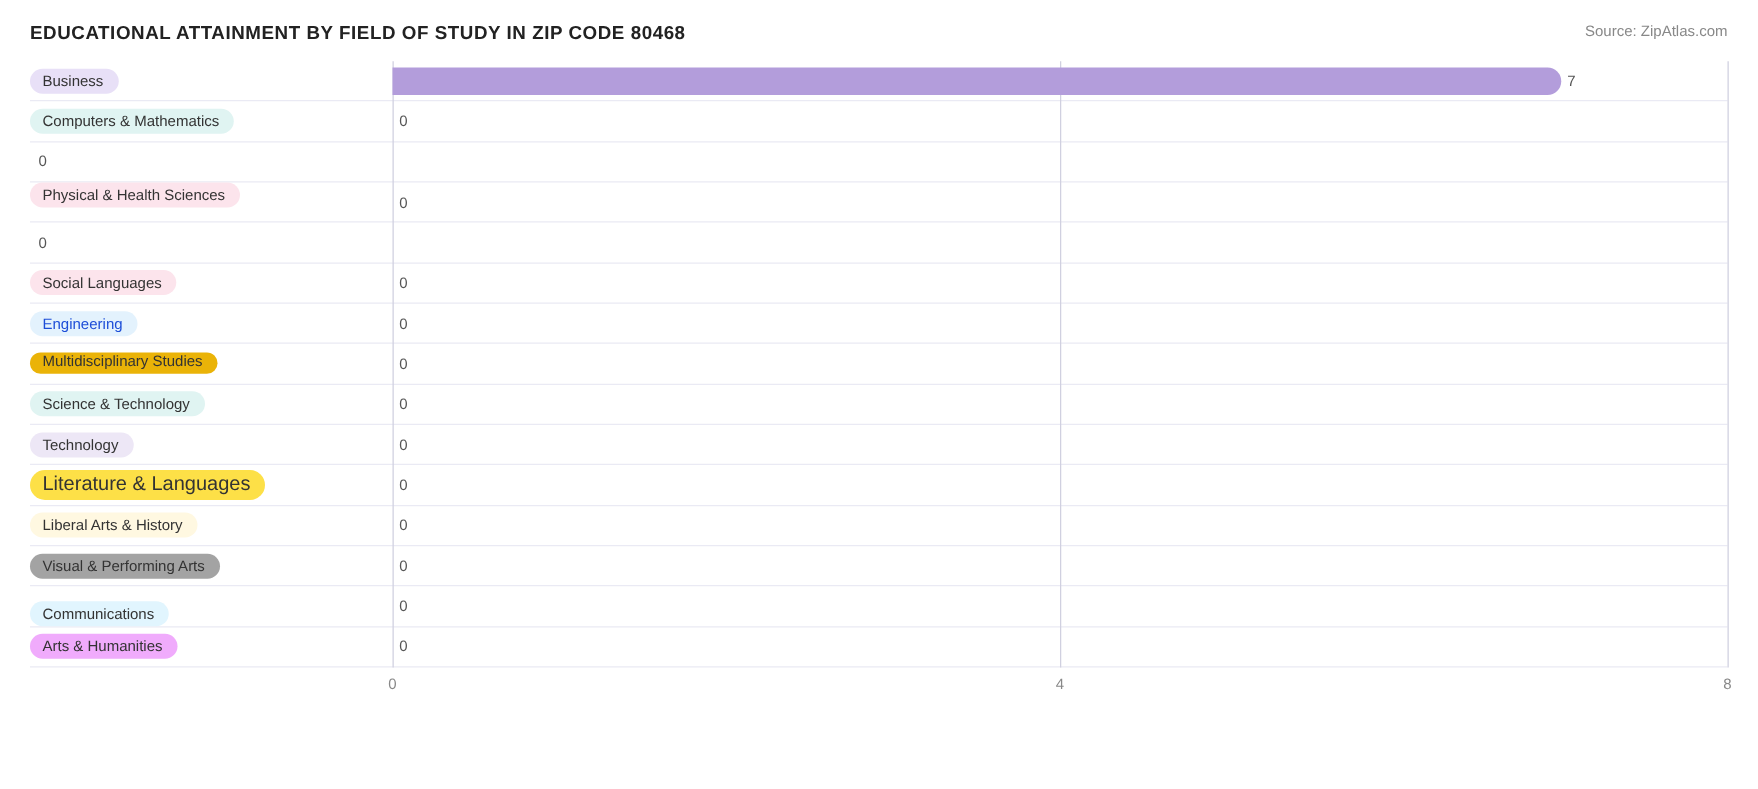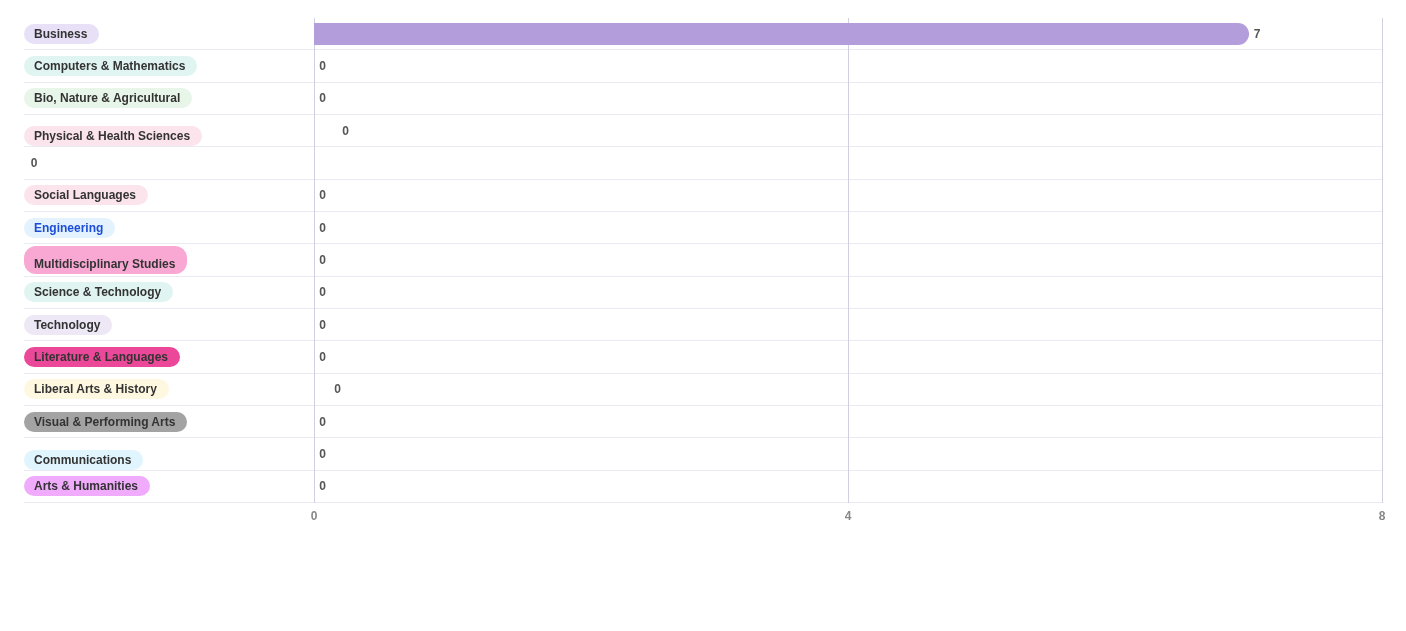--- a/index.html
+++ b/index.html
@@ -37,24 +37,28 @@
       display: flex;
       flex-direction: column;
       width: 100%;
       height: calc(100% - 70px);
     }
   </style>
 </head>
 <body>
 
 <div class="chart-container">
+  <div class="header-row">
+    <span class="chart-title">EDUCATIONAL ATTAINMENT BY FIELD OF STUDY IN ZIP CODE 80468</span>
+    <span class="source-text">Source: ZipAtlas.com</span>
+  </div>
 
   <div class="chart-area" id="chart-area">
 
-  <div style="position: relative; flex: 1 1 0%; display: flex; flex-direction: column; font-weight: bold;">
+  <div style="position: relative; flex: 1 1 0%; display: flex; flex-direction: column;">
         <div style="position: absolute; inset: 0px 0px 28px 290px; pointer-events: none; z-index: 1;">
           <div style="position: absolute; left: 0%; top: 0px; bottom: 0px; width: 1px; background: rgb(208, 208, 224);"></div>
           <div style="position: absolute; left: 50%; top: 0px; bottom: 0px; width: 1px; background: rgb(208, 208, 224);"></div>
           <div style="position: absolute; left: 100%; top: 0px; bottom: 0px; width: 1px; background: rgb(208, 208, 224);"></div>
         </div>
         <div style="display: flex; align-items: center; flex: 1 1 0%; border-bottom: 1px solid rgb(234, 234, 244); position: relative; min-height: 0px;">
           <div style="width: 290px; min-width: 290px; display: flex; align-items: center; padding-right: 6px; z-index: 2;">
             <span style="display: inline-block; padding: 3px 12px 3px 10px; border-radius: 12px; font-size: 12px; color: rgb(51, 51, 51); white-space: nowrap; background: rgb(232, 224, 247);">Business</span>
           </div>
           <div style="flex: 1 1 0%; display: flex; align-items: center; position: relative; height: 100%; z-index: 2;">
@@ -64,28 +68,25 @@
         </div>
         <div style="display: flex; align-items: center; flex: 1 1 0%; border-bottom: 1px solid rgb(234, 234, 244); position: relative; min-height: 0px; justify-content: center;">
           <div style="width: 290px; min-width: 290px; display: flex; align-items: center; padding-right: 6px; z-index: 2;">
             <span style="display: inline-block; padding: 3px 12px 3px 10px; border-radius: 12px; font-size: 12px; color: rgb(51, 51, 51); white-space: nowrap; background: rgb(224, 244, 242);">Computers &amp; Mathematics</span>
           </div>
           <div style="flex: 1 1 0%; display: flex; align-items: center; position: relative; height: 100%; z-index: 2;">
             <span style="position: absolute; left: 0.5%; font-size: 12px; color: rgb(85, 85, 85);">0</span>
           </div>
         </div>
         <div style="display: flex; align-items: center; flex: 1 1 0%; border-bottom: 1px solid rgb(234, 234, 244); position: relative; min-height: 0px;">
-          <div style="width: 290px; min-width: 290px; display: flex; align-items: center; padding-right: 6px; z-index: 2;">
-            <span style="display: inline-block; padding: 3px 12px 3px 10px; border-radius: 12px; font-size: 12px; color: rgb(51, 51, 51); white-space: nowrap; background: rgb(232, 245, 233);">Bio, Nature &amp; Agricultural</span>
-          </div>
           <div style="flex: 1 1 0%; display: flex; align-items: center; position: relative; height: 100%; z-index: 2;">
             <span style="position: absolute; left: 0.5%; font-size: 12px; color: rgb(85, 85, 85);">0</span>
           </div>
         </div>
-        <div style="display: flex; align-items: flex-end; flex: 1 1 0%; border-bottom: 1px solid rgb(234, 234, 244); position: relative; min-height: 0px; gap: 23px;">
+        <div style="display: flex; align-items: flex-start; flex: 1 1 0%; border-bottom: 1px solid rgb(234, 234, 244); position: relative; min-height: 0px;">
           <div style="width: 290px; min-width: 290px; display: flex; align-items: center; padding-right: 6px; z-index: 2;">
             <span style="display: inline-block; padding: 3px 12px 3px 10px; border-radius: 12px; font-size: 12px; color: rgb(51, 51, 51); white-space: nowrap; background: rgb(252, 228, 236);">Physical &amp; Health Sciences</span>
           </div>
           <div style="flex: 1 1 0%; display: flex; align-items: center; position: relative; height: 100%; z-index: 2;">
             <span style="position: absolute; left: 0.5%; font-size: 12px; color: rgb(85, 85, 85);">0</span>
           </div>
         </div>
         <div style="display: flex; align-items: center; flex: 1 1 0%; border-bottom: 1px solid rgb(234, 234, 244); position: relative; min-height: 0px;">
           <div style="flex: 1 1 0%; display: flex; align-items: center; position: relative; height: 100%; z-index: 2;">
             <span style="position: absolute; left: 0.5%; font-size: 12px; color: rgb(85, 85, 85);">0</span>
@@ -102,21 +103,21 @@
         <div style="display: flex; align-items: center; flex: 1 1 0%; border-bottom: 1px solid rgb(234, 234, 244); position: relative; min-height: 0px;">
           <div style="width: 290px; min-width: 290px; display: flex; align-items: center; padding-right: 6px; z-index: 2;">
             <span style="display: inline-block; padding: 3px 12px 3px 10px; border-radius: 12px; font-size: 12px; color: #1d4ed8; white-space: nowrap; background: rgb(227, 242, 253);">Engineering</span>
           </div>
           <div style="flex: 1 1 0%; display: flex; align-items: center; position: relative; height: 100%; z-index: 2;">
             <span style="position: absolute; left: 0.5%; font-size: 12px; color: rgb(85, 85, 85);">0</span>
           </div>
         </div>
         <div style="display: flex; align-items: center; flex: 1 1 0%; border-bottom: 1px solid rgb(234, 234, 244); position: relative; min-height: 0px;">
           <div style="width: 290px; min-width: 290px; display: flex; align-items: center; padding-right: 6px; z-index: 2;">
-            <span style="display: inline-block; padding: 11px 12px 3px 10px; border-radius: 12px; font-size: 12px; color: rgb(51, 51, 51); white-space: nowrap; background: #f9a8d4;">Multidisciplinary Studies</span>
+            <span style="display: inline-block; padding: 0 12px 3px 10px; border-radius: 12px; font-size: 12px; color: rgb(51, 51, 51); white-space: nowrap; background: #eab308;">Multidisciplinary Studies</span>
           </div>
           <div style="flex: 1 1 0%; display: flex; align-items: center; position: relative; height: 100%; z-index: 2;">
             <span style="position: absolute; left: 0.5%; font-size: 12px; color: rgb(85, 85, 85);">0</span>
           </div>
         </div>
         <div style="display: flex; align-items: center; flex: 1 1 0%; border-bottom: 1px solid rgb(234, 234, 244); position: relative; min-height: 0px;">
           <div style="width: 290px; min-width: 290px; display: flex; align-items: center; padding-right: 6px; z-index: 2;">
             <span style="display: inline-block; padding: 3px 12px 3px 10px; border-radius: 12px; font-size: 12px; color: rgb(51, 51, 51); white-space: nowrap; background: rgb(224, 244, 242);">Science &amp; Technology</span>
           </div>
           <div style="flex: 1 1 0%; display: flex; align-items: center; position: relative; height: 100%; z-index: 2;">
@@ -126,27 +127,27 @@
         <div style="display: flex; align-items: center; flex: 1 1 0%; border-bottom: 1px solid rgb(234, 234, 244); position: relative; min-height: 0px;">
           <div style="width: 290px; min-width: 290px; display: flex; align-items: center; padding-right: 6px; z-index: 2;">
             <span style="display: inline-block; padding: 3px 12px 3px 10px; border-radius: 12px; font-size: 12px; color: rgb(51, 51, 51); white-space: nowrap; background: rgb(237, 231, 246);">Technology</span>
           </div>
           <div style="flex: 1 1 0%; display: flex; align-items: center; position: relative; height: 100%; z-index: 2;">
             <span style="position: absolute; left: 0.5%; font-size: 12px; color: rgb(85, 85, 85);">0</span>
           </div>
         </div>
         <div style="display: flex; align-items: center; flex: 1 1 0%; border-bottom: 1px solid rgb(234, 234, 244); position: relative; min-height: 0px;">
           <div style="width: 290px; min-width: 290px; display: flex; align-items: center; padding-right: 6px; z-index: 2;">
-            <span style="display: inline-block; padding: 3px 12px 3px 10px; border-radius: 12px; font-size: 12px; color: rgb(51, 51, 51); white-space: nowrap; background: #ec4899;">Literature &amp; Languages</span>
+            <span style="display: inline-block; padding: 3px 12px 3px 10px; border-radius: 12px; font-size: 16px; color: rgb(51, 51, 51); white-space: nowrap; background: #fde047;">Literature &amp; Languages</span>
           </div>
           <div style="flex: 1 1 0%; display: flex; align-items: center; position: relative; height: 100%; z-index: 2;">
             <span style="position: absolute; left: 0.5%; font-size: 12px; color: rgb(85, 85, 85);">0</span>
           </div>
         </div>
-        <div style="display: flex; align-items: center; flex: 1 1 0%; border-bottom: 1px solid rgb(234, 234, 244); position: relative; min-height: 0px; gap: 15px;">
+        <div style="display: flex; align-items: center; flex: 1 1 0%; border-bottom: 1px solid rgb(234, 234, 244); position: relative; min-height: 0px;">
           <div style="width: 290px; min-width: 290px; display: flex; align-items: center; padding-right: 6px; z-index: 2;">
             <span style="display: inline-block; padding: 3px 12px 3px 10px; border-radius: 12px; font-size: 12px; color: rgb(51, 51, 51); white-space: nowrap; background: rgb(255, 248, 225);">Liberal Arts &amp; History</span>
           </div>
           <div style="flex: 1 1 0%; display: flex; align-items: center; position: relative; height: 100%; z-index: 2;">
             <span style="position: absolute; left: 0.5%; font-size: 12px; color: rgb(85, 85, 85);">0</span>
           </div>
         </div>
         <div style="display: flex; align-items: center; flex: 1 1 0%; border-bottom: 1px solid rgb(234, 234, 244); position: relative; min-height: 0px;">
           <div style="width: 290px; min-width: 290px; display: flex; align-items: center; padding-right: 6px; z-index: 2;">
             <span style="display: inline-block; padding: 3px 12px 3px 10px; border-radius: 12px; font-size: 12px; color: rgb(51, 51, 51); white-space: nowrap; background: #a3a3a3;">Visual &amp; Performing Arts</span>

